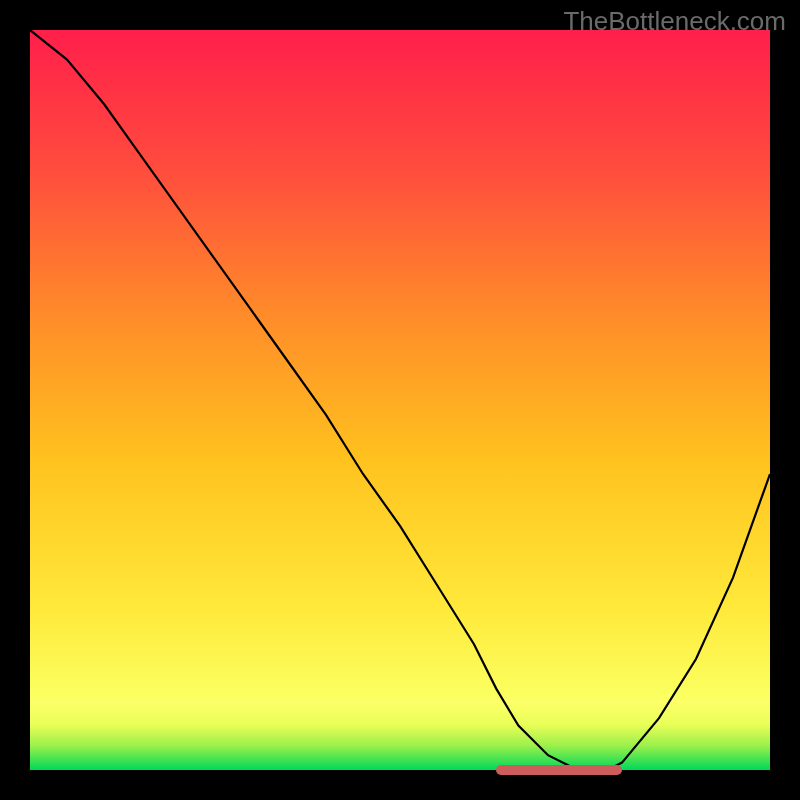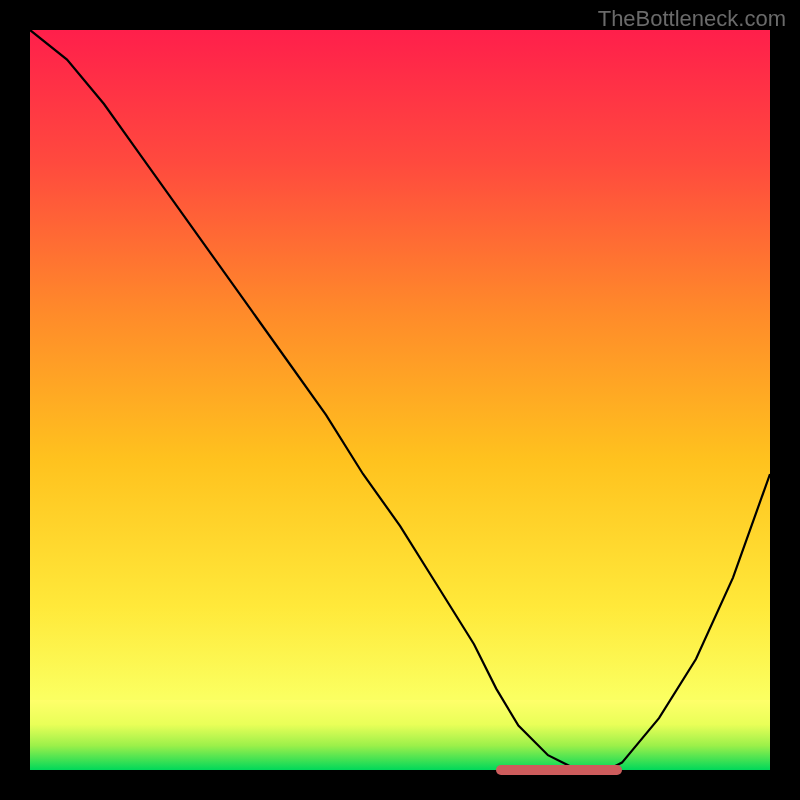--- a/index.html
+++ b/index.html
@@ -9,21 +9,21 @@
     height: 800px;
     background: #000;
     position: relative;
     font-family: Arial, sans-serif;
   }
   .watermark {
     position: absolute;
     top: 6px;
     right: 14px;
     color: #6a6a6a;
-    font-size: 22px;
+    font-size: 26px;
     font-weight: 500;
     z-index: 10;
   }
   .plot-area {
     position: absolute;
     left: 30px;
     top: 30px;
     width: 740px;
     height: 740px;
     overflow: hidden;

